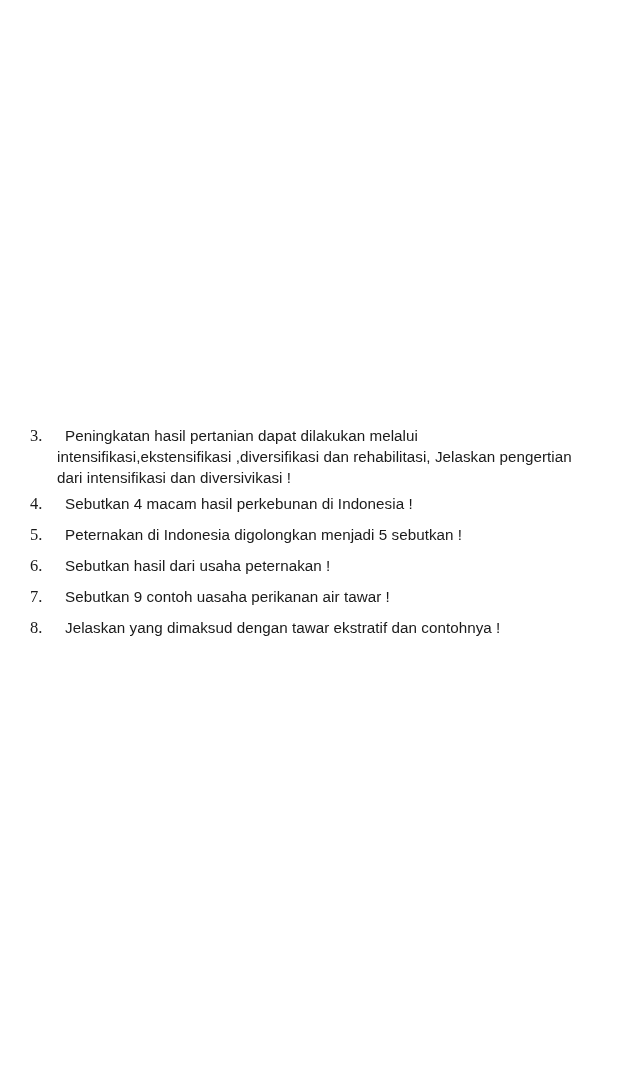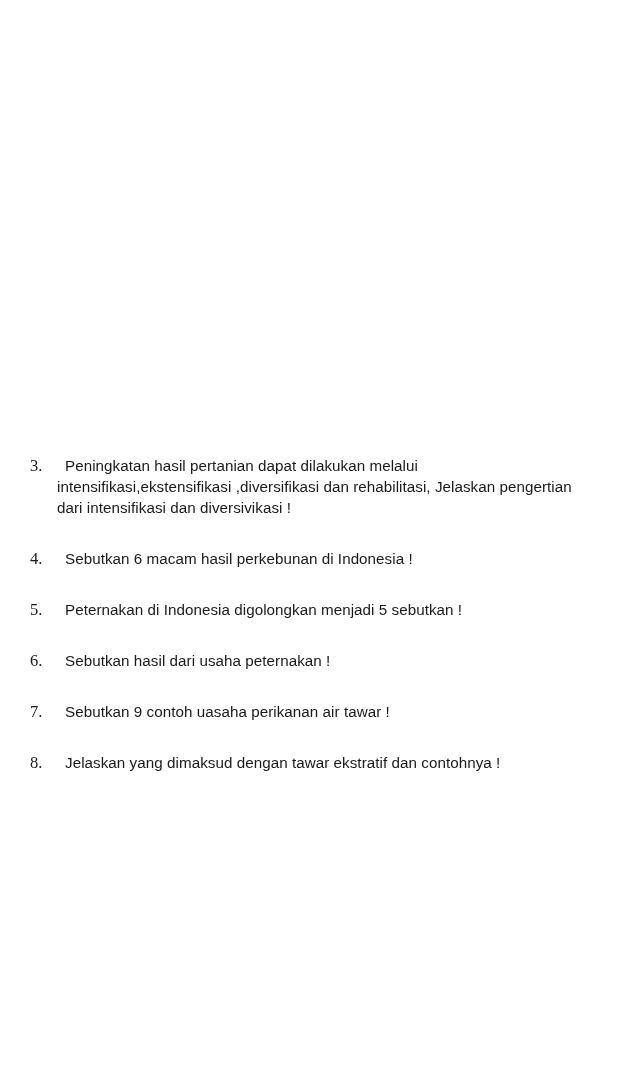--- a/index.html
+++ b/index.html
@@ -36,21 +36,20 @@
       position: absolute;
       left: 30px;
       top: 0;
       font-family: "Liberation Serif", serif;
       font-size: 16.5px;
       line-height: 21px;
     }
     .q-text {
       display: block;
       white-space: pre-line;
-      margin-top: 30px;
     }
     .q-item.first .q-text {
       text-indent: 8px;
     }
     .q-item.single .q-text {
       padding-left: 8px;
     }
     .q-item.first { margin-bottom: 5px; }
     .q-item.single { margin-bottom: 10px; }
   </style>
@@ -59,21 +58,21 @@
 
 <ol class="question-list">
   <li class="q-item first">
     <span class="q-num">3.</span>
     <span class="q-text">Peningkatan hasil pertanian dapat dilakukan melalui
 intensifikasi,ekstensifikasi ,diversifikasi dan rehabilitasi, Jelaskan pengertian
 dari intensifikasi dan diversivikasi !</span>
   </li>
   <li class="q-item single">
     <span class="q-num">4.</span>
-    <span class="q-text">Sebutkan 6 macam hasil perkebunan di Indonesia !</span>
+    <span class="q-text">Sebutkan 4 macam hasil perkebunan di Indonesia !</span>
   </li>
   <li class="q-item single">
     <span class="q-num">5.</span>
     <span class="q-text">Peternakan di Indonesia digolongkan menjadi 5 sebutkan !</span>
   </li>
   <li class="q-item single">
     <span class="q-num">6.</span>
     <span class="q-text">Sebutkan hasil dari usaha peternakan !</span>
   </li>
   <li class="q-item single">

